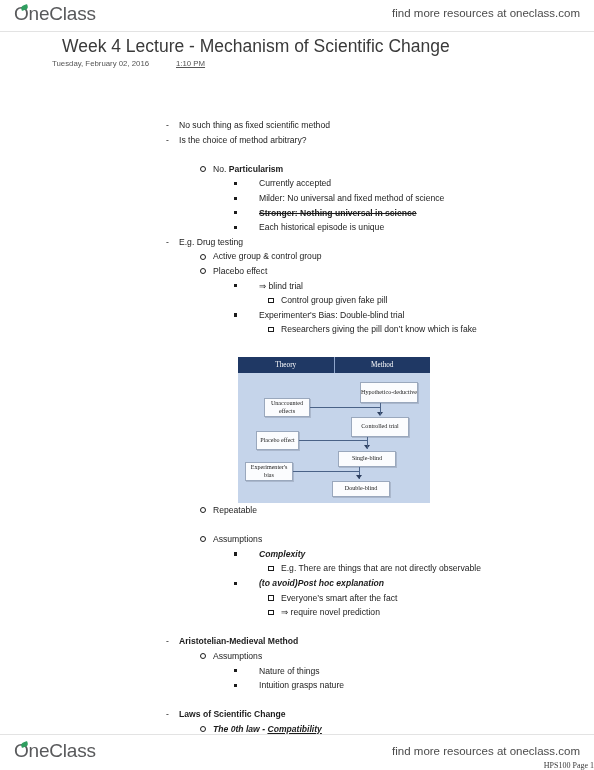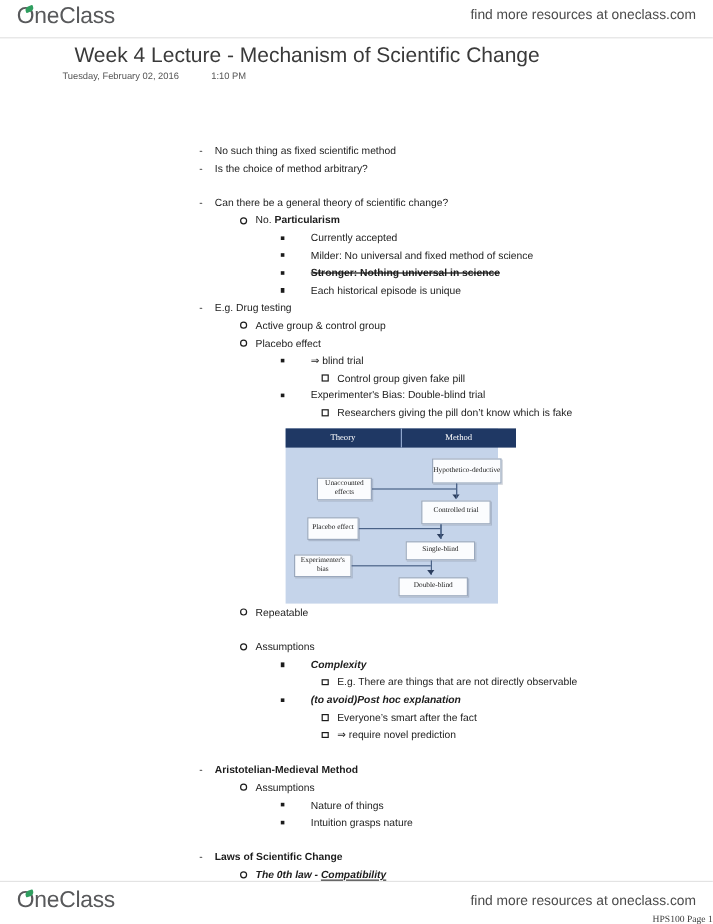--- a/index.html
+++ b/index.html
@@ -65,20 +65,21 @@
     font-size: 7.8px;
     color: #555;
     white-space: nowrap;
   }
   .doc-time {
     position: absolute;
     left: 176px; top: 59px;
     font-size: 7.8px;
     color: #555;
     white-space: nowrap;
+    text-decoration: underline;
   }
 
   
   .outline {
     position: absolute;
     left: 166px; top: 118px;
     width: 410px;
   }
   .row {
     display: flex;
@@ -133,21 +134,21 @@
   .bi     { font-weight: bold; font-style: italic; }
   .strike { text-decoration: line-through; font-weight: bold; }
   .uline  { text-decoration: underline; }
 
   .spacer { height: 14.6px; }
 
   
   .diagram {
     position: absolute;
     left: 238px; top: 357px;
-    width: 177px;
+    width: 192px;
     height: 146px;
     background: #c5d4ea;
     box-sizing: border-box;
   }
   .diagram .hdr {
     position: absolute;
     left: 0; top: 0;
     width: 192px; height: 16px;
     background: #1f3864;
     display: flex;
@@ -250,24 +251,20 @@
 <div class="outline" id="outline-top">
     <div class="row lvl1 b-dash">
       <span class="mark"></span>
       <span class="txt">No such thing as fixed scientific method</span>
     </div>
     <div class="row lvl1 b-dash">
       <span class="mark"></span>
       <span class="txt">Is the choice of method arbitrary?</span>
     </div>
     <div class="spacer"></div>
-    <div class="row lvl1 b-dash">
-      <span class="mark"></span>
-      <span class="txt">Can there be a general theory of scientific change?</span>
-    </div>
     <div class="row lvl2 b-circ">
       <span class="mark"></span>
       <span class="txt"><span>No. </span><span class="bold">Particularism</span></span>
     </div>
     <div class="row lvl3 b-sq">
       <span class="mark"></span>
       <span class="txt">Currently accepted</span>
     </div>
     <div class="row lvl3 b-sq">
       <span class="mark"></span>

